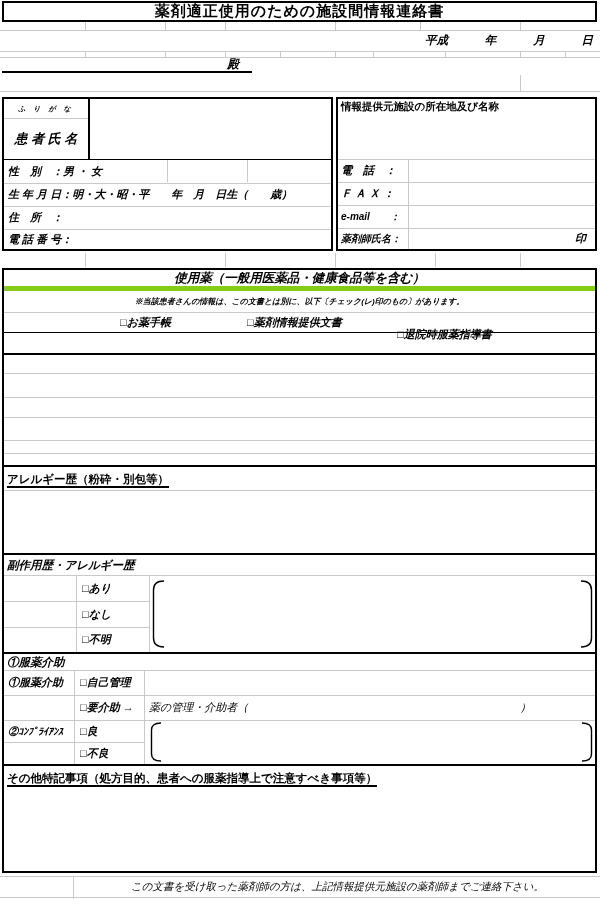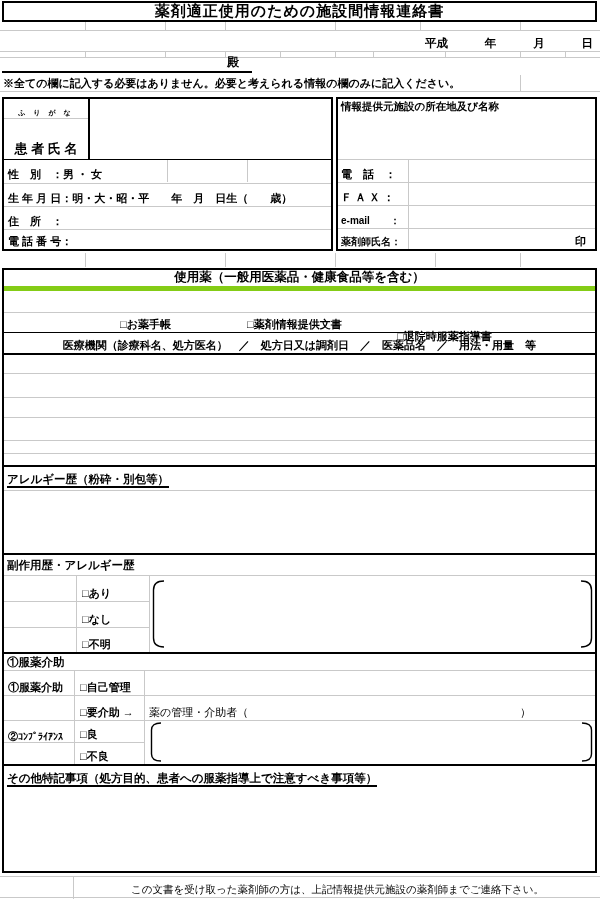--- a/index.html
+++ b/index.html
@@ -2,21 +2,21 @@
 <html><head>
 <meta charset="utf-8">
 <style>
   * { box-sizing: border-box; margin: 0; padding: 0; }
   body { background: #fff; }
   .page {
     position: relative; width: 600px; height: 904px; background: #fff;
     font-family: "Liberation Sans", sans-serif; color: #000; overflow: hidden;
   }
   .abs { position: absolute; }
-  .flex { display: flex; align-items: flex-end; }
+  .flex { display: flex; align-items: center; font-style: italic; }
   .hl { position: absolute; height: 1px; background: #c9c9c9; }
   .vl { position: absolute; width: 1px; background: #c9c9c9; }
   .bh { position: absolute; background: #000; }
   .title-box {
     left: 2px; top: 1px; width: 595px; height: 21px;
     border: 2px solid #000; display: flex; align-items: center; justify-content: center;
     font-size: 15px; font-weight: bold; letter-spacing: 1px;
   }
   .tbl { border: 2px solid #000; background: #fff; }
   .underlined { border-bottom: 2px solid #000; padding-bottom: 1px; }
@@ -56,21 +56,20 @@
   <div class="vl" style="left:373px;top:51px;height:6px"></div>
   <div class="vl" style="left:445px;top:51px;height:6px"></div>
   <div class="vl" style="left:520px;top:51px;height:6px"></div>
   <div class="vl" style="left:565px;top:51px;height:6px"></div>
   <div class="hl" style="left:0;top:57px;width:600px"></div>
 
   <div class="abs flex" style="left:2px;top:57px;width:250px;height:16px;border-bottom:2px solid #000;justify-content:flex-end;padding-right:13px;font-size:12px;font-weight:bold">
     <span>殿</span>
   </div>
 
-  <div class="abs flex" style="left:3px;top:75px;width:517px;height:16px;font-size:11px;font-weight:bold;white-space:nowrap">※全ての欄に記入する必要はありません。必要と考えられる情報の欄のみに記入ください。</div>
   <div class="vl" style="left:520px;top:75px;height:16px"></div>
   <div class="hl" style="left:0;top:91px;width:600px"></div>
 
   <div class="abs tbl" style="left:2px;top:97px;width:331px;height:154px">
     <div class="abs" style="left:0;top:0;width:86px;height:60px;border-right:2px solid #000">
       <div class="flex" style="height:20px;border-bottom:1px solid #c9c9c9;justify-content:center;font-size:7px;font-weight:bold;letter-spacing:3px">ふ り が な</div>
       <div class="flex" style="height:39px;justify-content:center;font-size:13px;font-weight:bold">患 者 氏 名</div>
     </div>
     <div class="abs" style="left:88px;top:0;width:239px;height:60px"></div>
     <div class="bh" style="left:0;top:60px;width:327px;height:1px"></div>
@@ -126,28 +125,28 @@
 
   <div class="vl" style="left:85px;top:253px;height:14px"></div>
   <div class="vl" style="left:225px;top:253px;height:14px"></div>
   <div class="vl" style="left:335px;top:253px;height:14px"></div>
   <div class="vl" style="left:435px;top:253px;height:14px"></div>
   <div class="vl" style="left:520px;top:253px;height:14px"></div>
 
   <div class="abs tbl" style="left:2px;top:268px;width:595px;height:605px">
 
     <div class="flex" style="height:21px;border-bottom:5px solid #84cc16;justify-content:center;font-size:12.5px;font-weight:bold">使用薬（一般用医薬品・健康食品等を含む）</div>
+    <div class="flex" style="height:20px;justify-content:center;font-size:8px;font-weight:bold">※当該患者さんの情報は、この文書とは別に、以下〔チェック(レ)印のもの〕があります。</div>
     <div class="hl" style="left:0;top:42px;width:591px"></div>
     <div class="abs" style="left:0;top:42px;width:591px;height:20px">
       <span class="abs flex opt" style="left:116px;top:0;height:20px">□お薬手帳</span>
       <span class="abs flex opt" style="left:243px;top:0;height:20px">□薬剤情報提供文書</span>
       <span class="abs flex opt" style="left:393px;top:12px;height:20px">□退院時服薬指導書</span>
     </div>
     <div class="bh" style="left:0;top:62px;width:591px;height:1px"></div>
-    <div class="abs flex" style="left:0;top:63px;width:591px;height:20px;justify-content:center;font-size:11px;font-weight:bold;white-space:nowrap">医療機関（診療科名、処方医名）　／　処方日又は調剤日　／　医薬品名　／　用法・用量　等</div>
     <div class="bh" style="left:0;top:83px;width:591px;height:2px"></div>
     <div class="abs" style="left:0;top:85px;width:591px;height:18px"></div>
     <div class="hl" style="left:0;top:103px;width:591px"></div>
     <div class="abs" style="left:0;top:103px;width:591px;height:24px"></div>
     <div class="hl" style="left:0;top:127px;width:591px"></div>
     <div class="abs" style="left:0;top:127px;width:591px;height:20px"></div>
     <div class="hl" style="left:0;top:147px;width:591px"></div>
     <div class="abs" style="left:0;top:147px;width:591px;height:23px"></div>
     <div class="hl" style="left:0;top:170px;width:591px"></div>
     <div class="abs" style="left:0;top:170px;width:591px;height:13px"></div>

